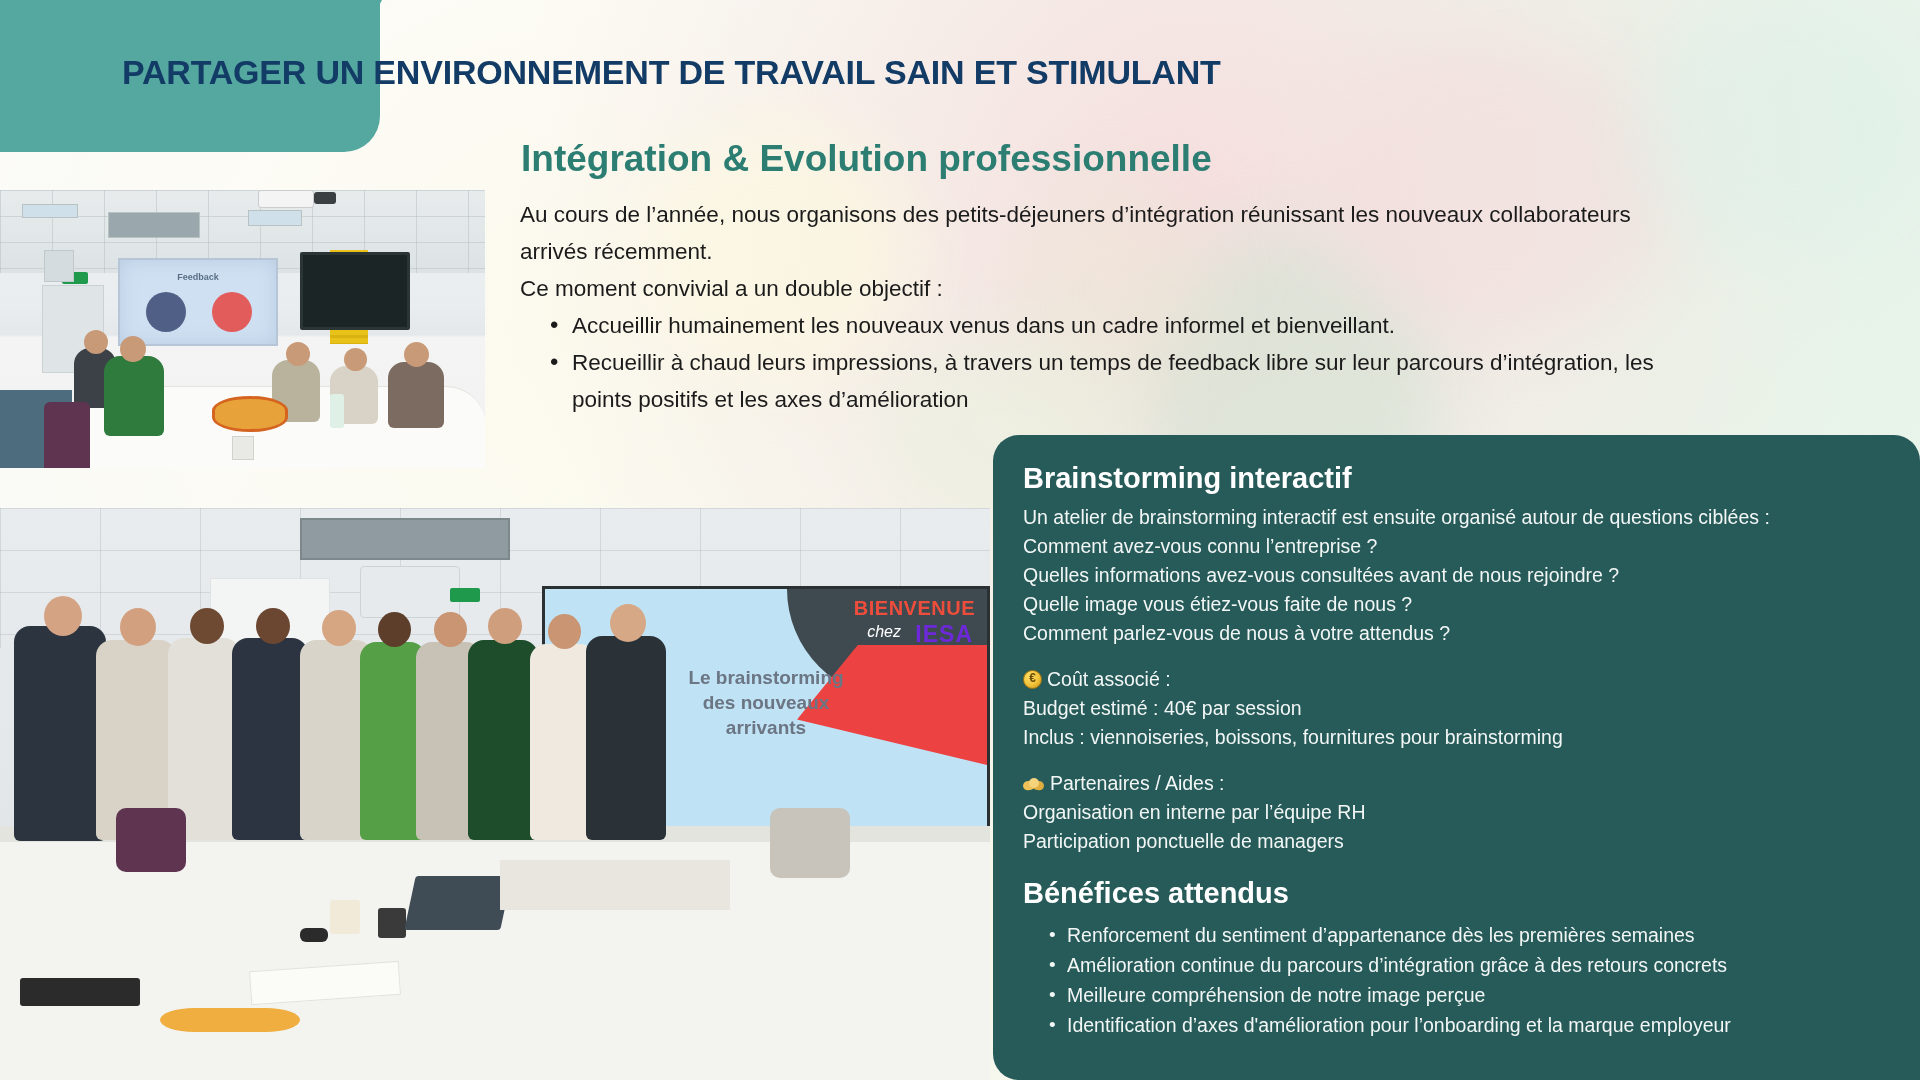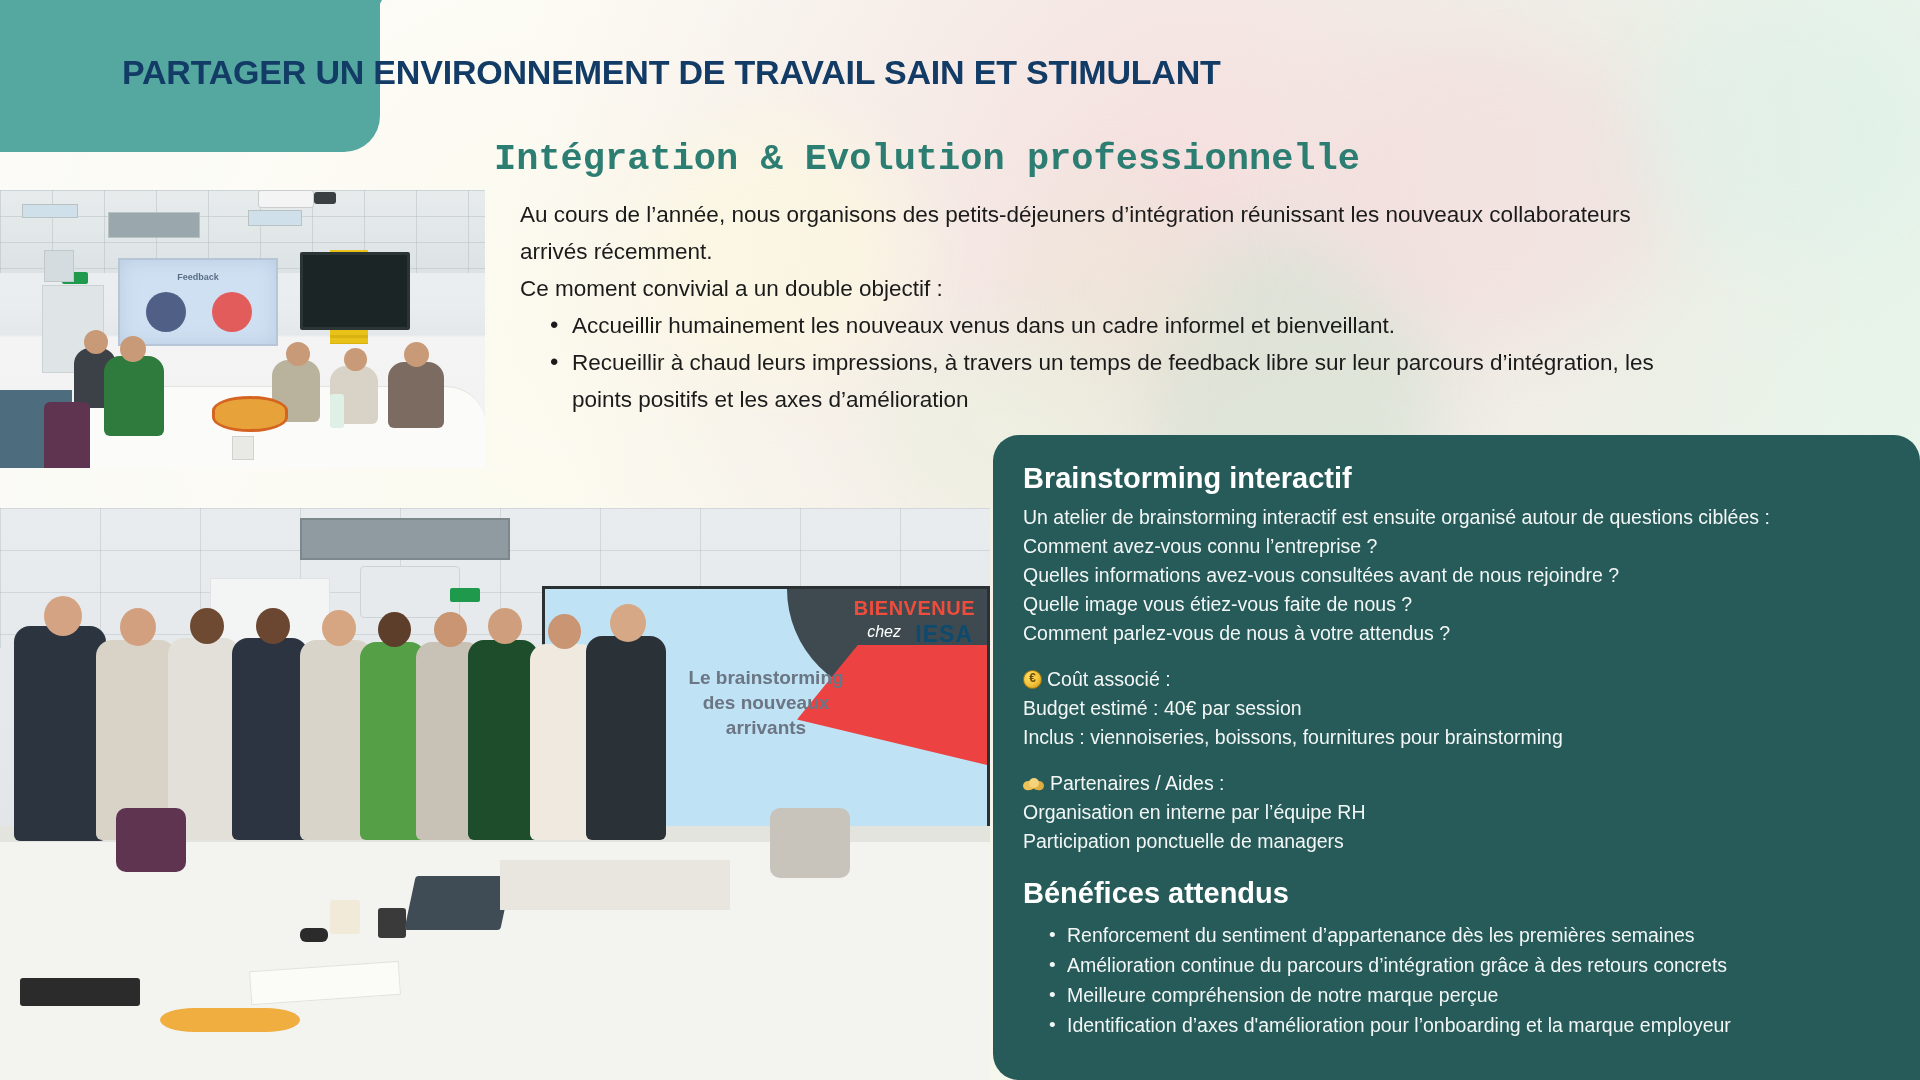--- a/index.html
+++ b/index.html
@@ -45,23 +45,23 @@
     clip-path: polygon(0 0, 100% 0, 48% 100%, 0 100%);
   }
 
   
   .title {
     position: absolute; left: 122px; top: 53px;
     font-size: 34px; font-weight: bold; letter-spacing: -0.2px;
     color: #123b66; white-space: nowrap;
   }
   .subtitle {
-    position: absolute; left: 494px; top: 138px;
+    position: absolute; left: 521px; top: 138px;
     font-size: 37px; font-weight: bold;
-    color: #2c7d72; white-space: nowrap; font-family: Liberation Mono, monospace;
+    color: #2c7d72; white-space: nowrap;
   }
 
   
   .body-copy {
     position: absolute; left: 520px; top: 196px; width: 1140px;
     font-size: 22.5px; line-height: 37px; color: #1b1b1b;
   }
   .body-copy p { margin: 0; }
   .body-copy ul { margin: 0 0 0 26px; padding: 0; list-style: none; }
   .body-copy li { position: relative; padding-left: 26px; }
@@ -113,21 +113,21 @@
     background: linear-gradient(180deg,#e9ecee 0%, #e3e7ea 38%, #dfe4e7 54%, #f6f6f4 56%, #f1f1ef 100%); }
   .proj-screen2 {
     position:absolute; background:#bfe2f5; border:3px solid #2b3133;
   }
   .proj-text { position:absolute; width:100%; text-align:center;
     color:#6b7583; font-size:19px; font-weight:bold; line-height:25px; }
   .blob-dark { position:absolute; background:#3f4a50; border-radius:0 0 0 100%; }
   .blob-red { position:absolute; background:#ec4242; }
   .bienvenue { position:absolute; color:#ef4d3c; font-weight:bold; font-size:20px; letter-spacing:.5px; }
   .chez { position:absolute; color:#ffffff; font-size:16px; font-style:italic; }
-  .iesa { position:absolute; color:#0c4a6e; font-weight:bold; font-size:23px; letter-spacing:1px; }
+  .iesa { position:absolute; color:#6d28d9; font-weight:bold; font-size:23px; letter-spacing:1px; }
 
   
   .panel {
     position: absolute; left: 993px; top: 435px;
     width: 927px; height: 645px;
     background: #275b59;
     border-radius: 26px 26px 0 26px;
     padding: 24px 30px 18px 30px;
     color: #ffffff;
   }
@@ -323,18 +323,18 @@
     <div class="spacer"></div>
 
     <p><span class="shake"><i></i><i></i><i></i></span><span>Partenaires / Aides :</span></p>
     <p>Organisation en interne par l’équipe RH</p>
     <p>Participation ponctuelle de managers</p>
 
     <h2 class="second">Bénéfices attendus</h2>
     <ul>
       <li>Renforcement du sentiment d’appartenance dès les premières semaines</li>
       <li>Amélioration continue du parcours d’intégration grâce à des retours concrets</li>
-      <li>Meilleure compréhension de notre marque perçue</li>
+      <li>Meilleure compréhension de notre image perçue</li>
       <li>Identification d’axes d'amélioration pour l’onboarding et la marque employeur</li>
     </ul>
   </div>
 
 </div>
 
 </body></html>

